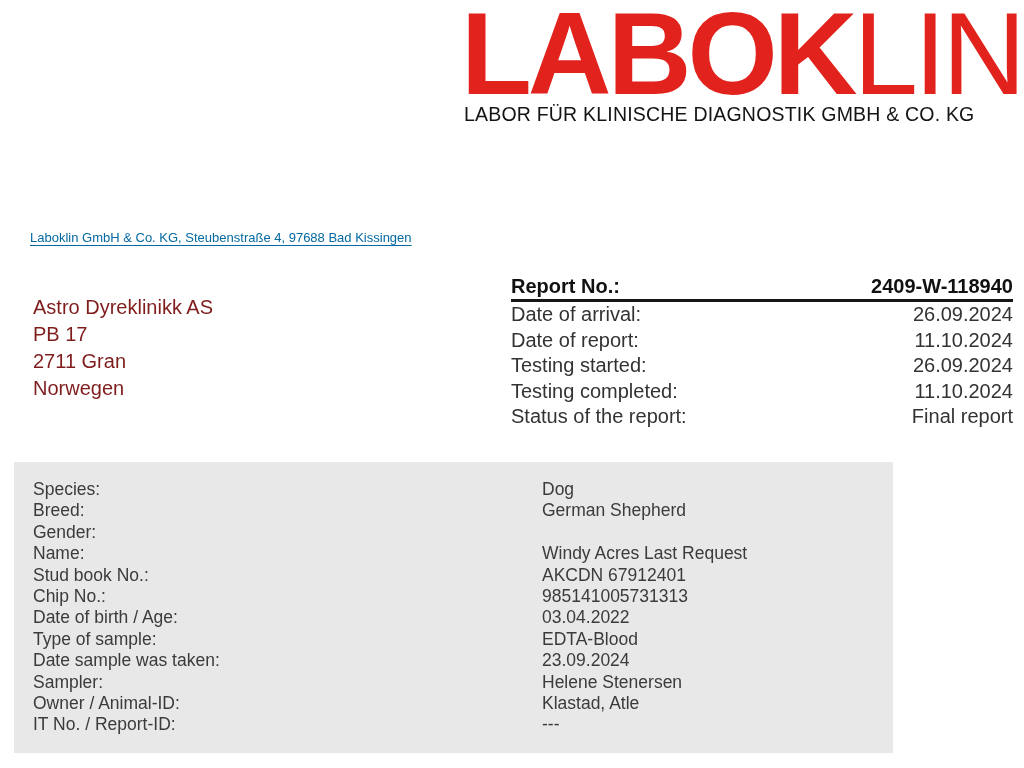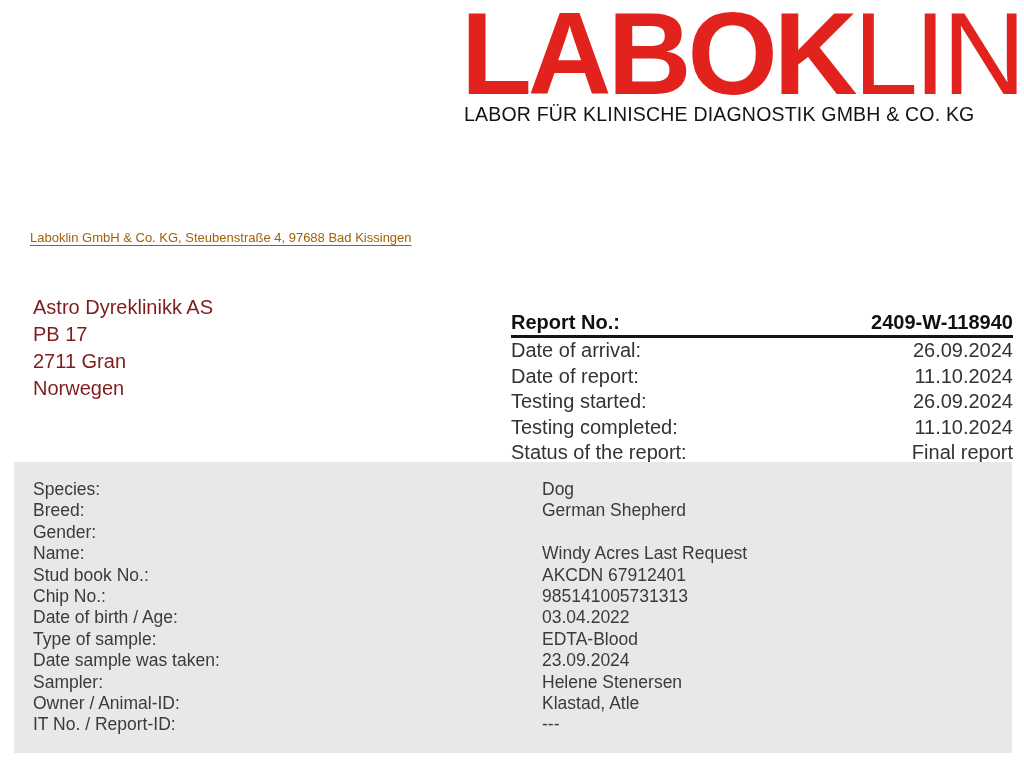--- a/index.html
+++ b/index.html
@@ -20,49 +20,49 @@
   .logo .logo-bold{font-weight:800;}
   .logo .logo-light{font-weight:400;}
   .tagline{
     position:absolute;left:464px;top:103px;
     font-size:19.5px;font-weight:400;color:#141414;
     letter-spacing:0.2px;white-space:nowrap;
   }
   
   .sender{
     position:absolute;left:30px;top:230px;
-    font-size:13px;color:#a16207;
+    font-size:13px;color:#0369a1;
     text-decoration:underline;
     text-underline-offset:3px;
     white-space:nowrap;
   }
   
   .recipient{
     position:absolute;left:33px;top:294px;
     font-size:20px;line-height:27px;color:#7f1d1d;
   }
   
   .report-info{
     position:absolute;left:511px;top:275px;width:502px;
-    font-size:20px;color:#333333;margin-top:36px;
+    font-size:20px;color:#333333;
   }
   .ri-header{
     display:flex;justify-content:space-between;
     font-weight:700;color:#111111;
     padding-bottom:1px;
     border-bottom:3px solid #161616;
   }
   .ri-row{
     display:flex;justify-content:space-between;
     line-height:25.5px;
     align-items:flex-end;
   }
   
   .animal-box{
-    position:absolute;left:14px;top:462px;width:998px;height:291px;
+    position:absolute;left:14px;top:462px;width:879px;height:291px;
     background:#e8e8e8;
     box-sizing:border-box;
     padding:17px 0 0 19px;
   }
   .ab-row{
     display:flex;
     font-size:17.5px;line-height:21.4px;color:#3b3b3b;
   }
   .ab-label{width:478px;flex:none;}
   .ab-value{flex:1;margin-left:31px;}

